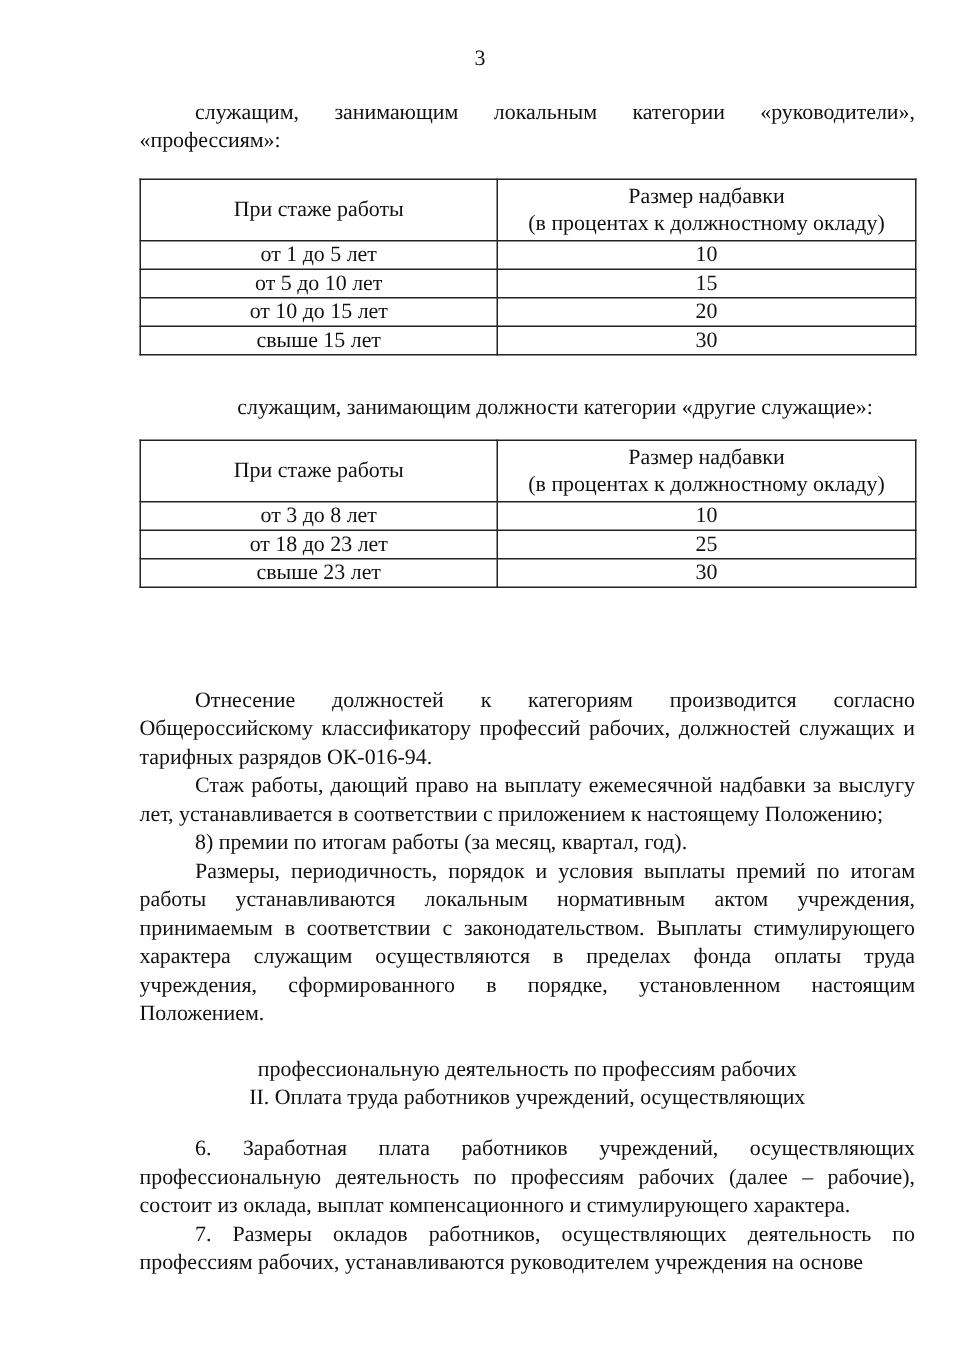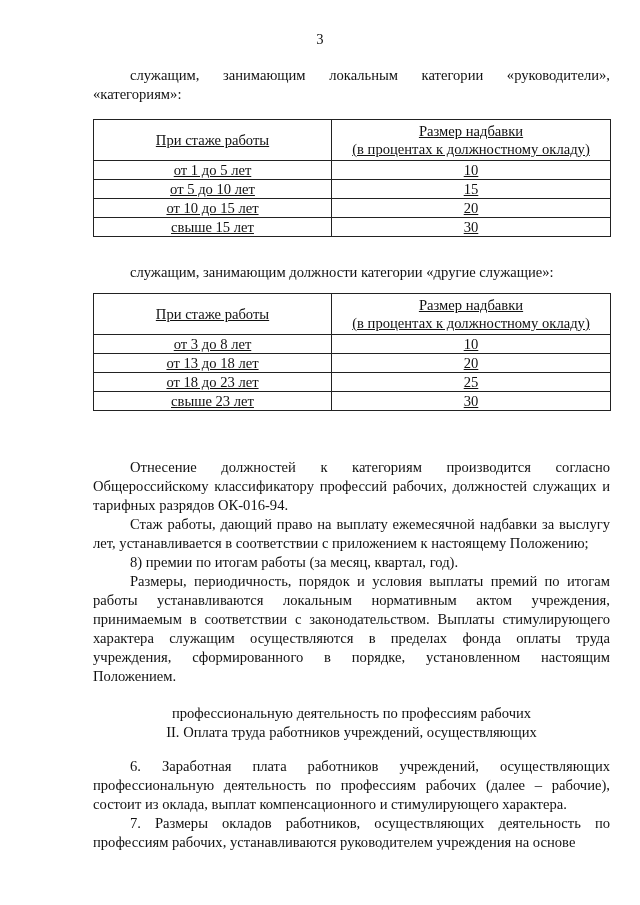--- a/index.html
+++ b/index.html
@@ -3,35 +3,35 @@
 <meta charset="utf-8">
 <style>
   html, body { margin:0; padding:0; background:#ffffff; }
   body { width:640px; height:905px; position:relative; overflow:hidden;
          font-family:"Liberation Serif", "DejaVu Serif", serif; color:#111; font-size:14.6px; }
   .abs { position:absolute; }
   .pagenum { left:0; width:640px; top:31px; text-align:center; font-size:14.6px; }
   .para { left:93px; width:517px; line-height:19px; text-align:justify; }
   .ind { text-indent:37px; }
   .just-line { text-align:justify; text-align-last:justify; }
-  table.tbl { position:absolute; left:93px; width:518px; border-collapse:collapse; font-size:14.6px;text-decoration:underline; }
+  table.tbl { position:absolute; left:93px; width:518px; border-collapse:collapse; font-size:14.6px; }
   table.tbl td, table.tbl th { border:1px solid #222; text-align:center; padding:0; font-weight:normal; line-height:18px; }
   table.tbl th { height:40px; }
   table.tbl td { height:18px; }
   .c1 { width:237px; }
   .heading { left:93px; width:517px; text-align:center; line-height:19px; }
 </style>
 </head>
 <body>
 
 <div class="abs pagenum">3</div>
 
 <div class="abs para" style="top:66px;">
   <div class="just-line" style="padding-left:37px;">служащим, занимающим локальным категории «руководители»,</div>
-  <div>«категориям»:</div>
+  <div>«профессиям»:</div>
 </div>
 
 <table class="tbl" style="top:119px;">
   <tbody>
       <tr>
     <th class="c1">При стаже работы</th>
     <th>
       <div>Размер надбавки</div>
       <div>(в процентах к должностному окладу)</div>
     </th>
@@ -48,38 +48,34 @@
     <td>от 10 до 15 лет</td>
     <td>20</td>
   </tr>
   <tr>
     <td>свыше 15 лет</td>
     <td>30</td>
   </tr>
 </tbody>
   </table>
 
-<div class="abs para" style="top:263px; padding-left:37px; width:480px; text-align:left;font-family:Liberation Serif, serif;">служащим, занимающим должности категории «другие служащие»:</div>
+<div class="abs para" style="top:263px; padding-left:37px; width:480px; text-align:center;font-family:Liberation Serif, serif;">служащим, занимающим должности категории «другие служащие»:</div>
 
 <table class="tbl" style="top:293px;">
   <tbody>
       <tr>
     <th class="c1">При стаже работы</th>
     <th>
       <div>Размер надбавки</div>
       <div>(в процентах к должностному окладу)</div>
     </th>
   </tr>
   <tr>
     <td>от 3 до 8 лет</td>
     <td>10</td>
-  </tr>
-  <tr>
-    <td>от 13 до 18 лет</td>
-    <td>20</td>
   </tr>
   <tr>
     <td>от 18 до 23 лет</td>
     <td>25</td>
   </tr>
   <tr>
     <td>свыше 23 лет</td>
     <td>30</td>
   </tr>
 </tbody>

